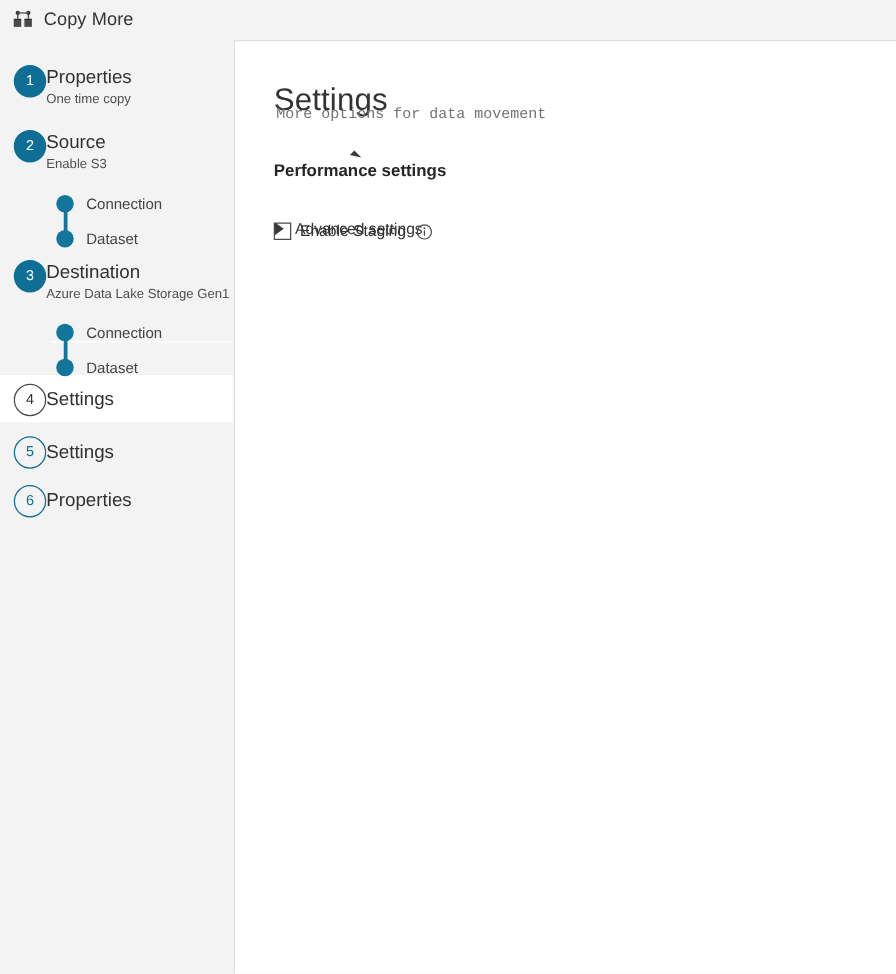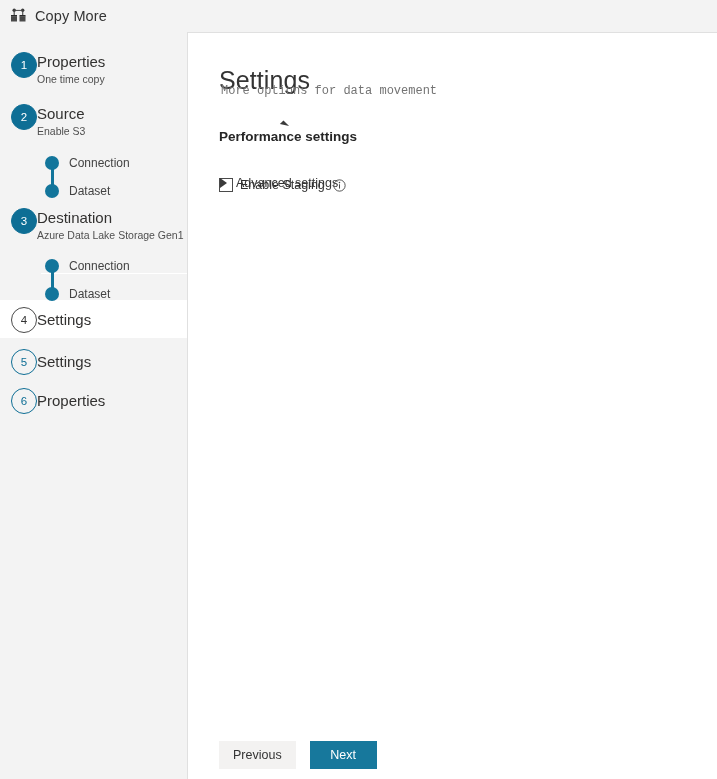--- a/index.html
+++ b/index.html
@@ -401,18 +401,14 @@
       <circle cx="7" cy="3.9" r="0.85" fill="#4a4a4a"></circle>
       <rect x="6.45" y="5.7" width="1.1" height="4.6" fill="#4a4a4a"></rect>
     </svg>
   </div>
 
   <div class="section-header" style="top:144px; top:143px; margin-top:0;">
     <span class="tri tri-collapsed"></span>
     <span class="section-label">Advanced settings</span>
   </div>
 
-  <div id="footer-buttons">
-    <button class="btn btn-secondary">Previous</button>
-    <button class="btn btn-primary">Next</button>
-  </div>
 
 </div>
 
 </body></html>

